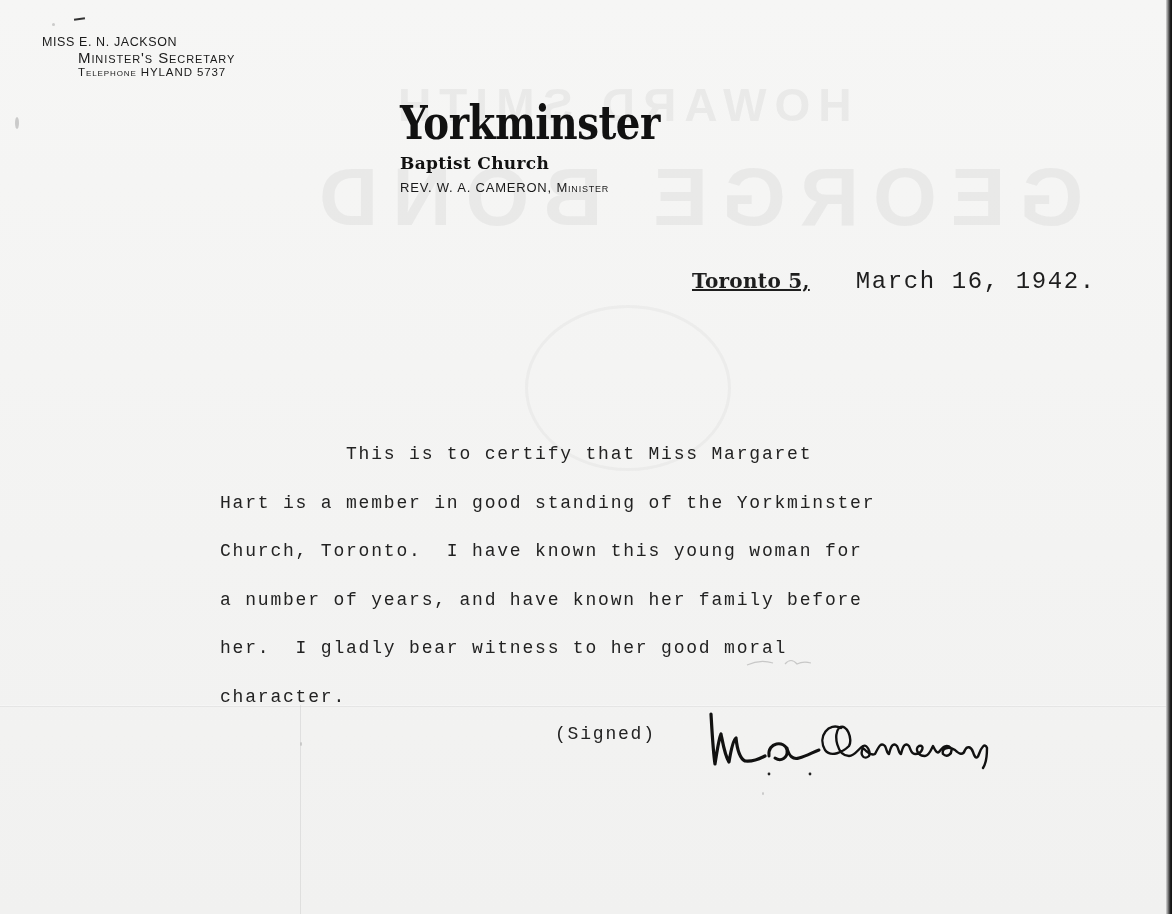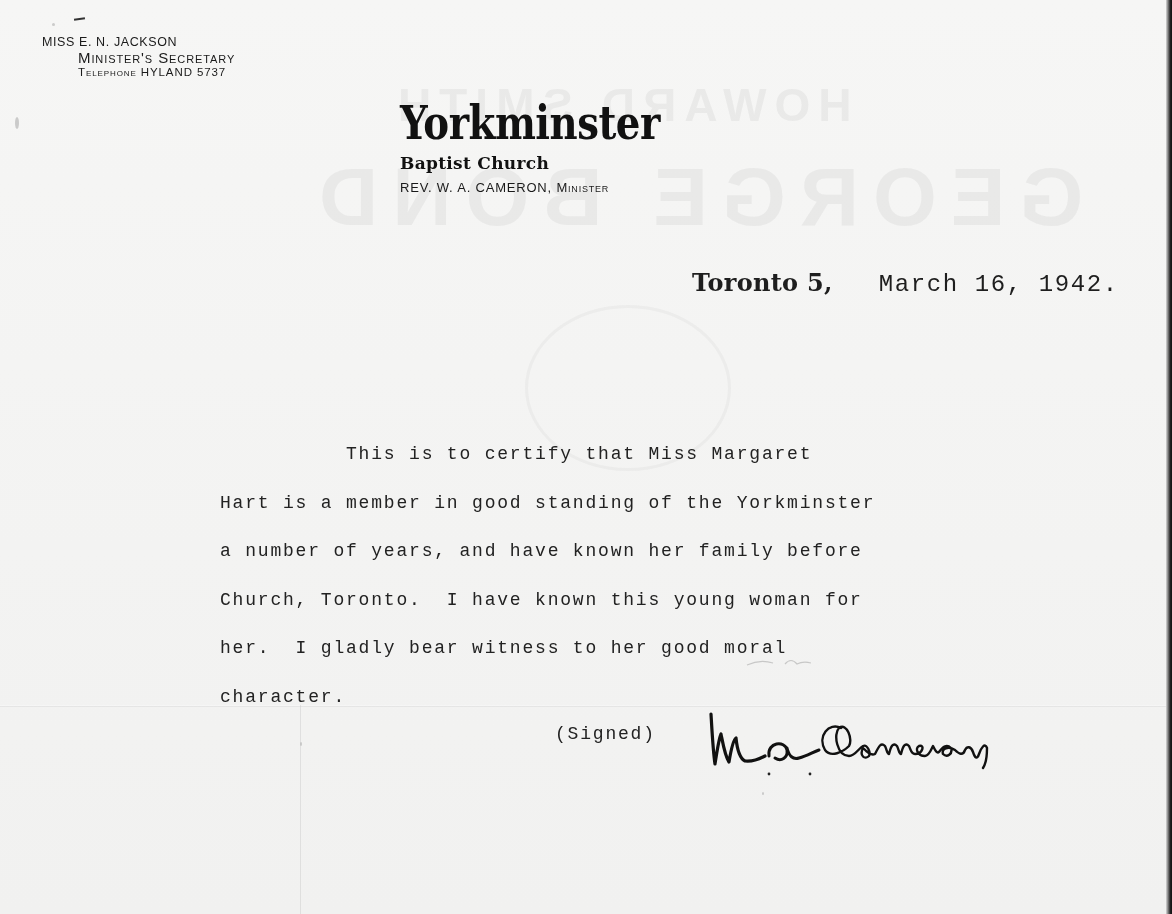--- a/index.html
+++ b/index.html
@@ -136,22 +136,23 @@
     .place-date {
       position: absolute;
       top: 268px;
       left: 692px;
       color: #1e1e1e;
       white-space: nowrap;
     }
     .place {
       font-family: "DejaVu Serif", serif;
       font-weight: bold;
-      font-size: 24px;
+      font-size: 20px;
       letter-spacing: 0.3px;
+      text-decoration: underline;
     }
     .date {
       font-family: "Liberation Mono", monospace;
       font-size: 24px;
       margin-left: 42px;
       letter-spacing: 1.6px;
     }
     .body-text {
       position: absolute;
       left: 220px;
@@ -225,22 +226,22 @@
   </div>
 
   <div class="place-date">
     <span class="place">Toronto 5,</span>
     <span class="date">March 16, 1942.</span>
   </div>
 
   <div class="body-text">
     <div class="body-line">          This is to certify that Miss Margaret</div>
     <div class="body-line">Hart is a member in good standing of the Yorkminster</div>
+    <div class="body-line">Church, Toronto.  I have known this young woman for</div>
     <div class="body-line">a number of years, and have known her family before</div>
-    <div class="body-line">Church, Toronto.  I have known this young woman for</div>
     <div class="body-line">her.  I gladly bear witness to her good moral</div>
     <div class="body-line">character.</div>
   </div>
 
   <svg class="faint-mark" viewBox="0 0 70 14">
     <path d="M2 10 Q 15 4 28 8 M 40 9 Q 46 2 52 9 Q 58 6 66 8" stroke="rgba(120,120,120,0.35)" stroke-width="1.2" fill="none"></path>
   </svg>
 
   <div class="signature-block">
     <span class="signed-label">(Signed)</span>

